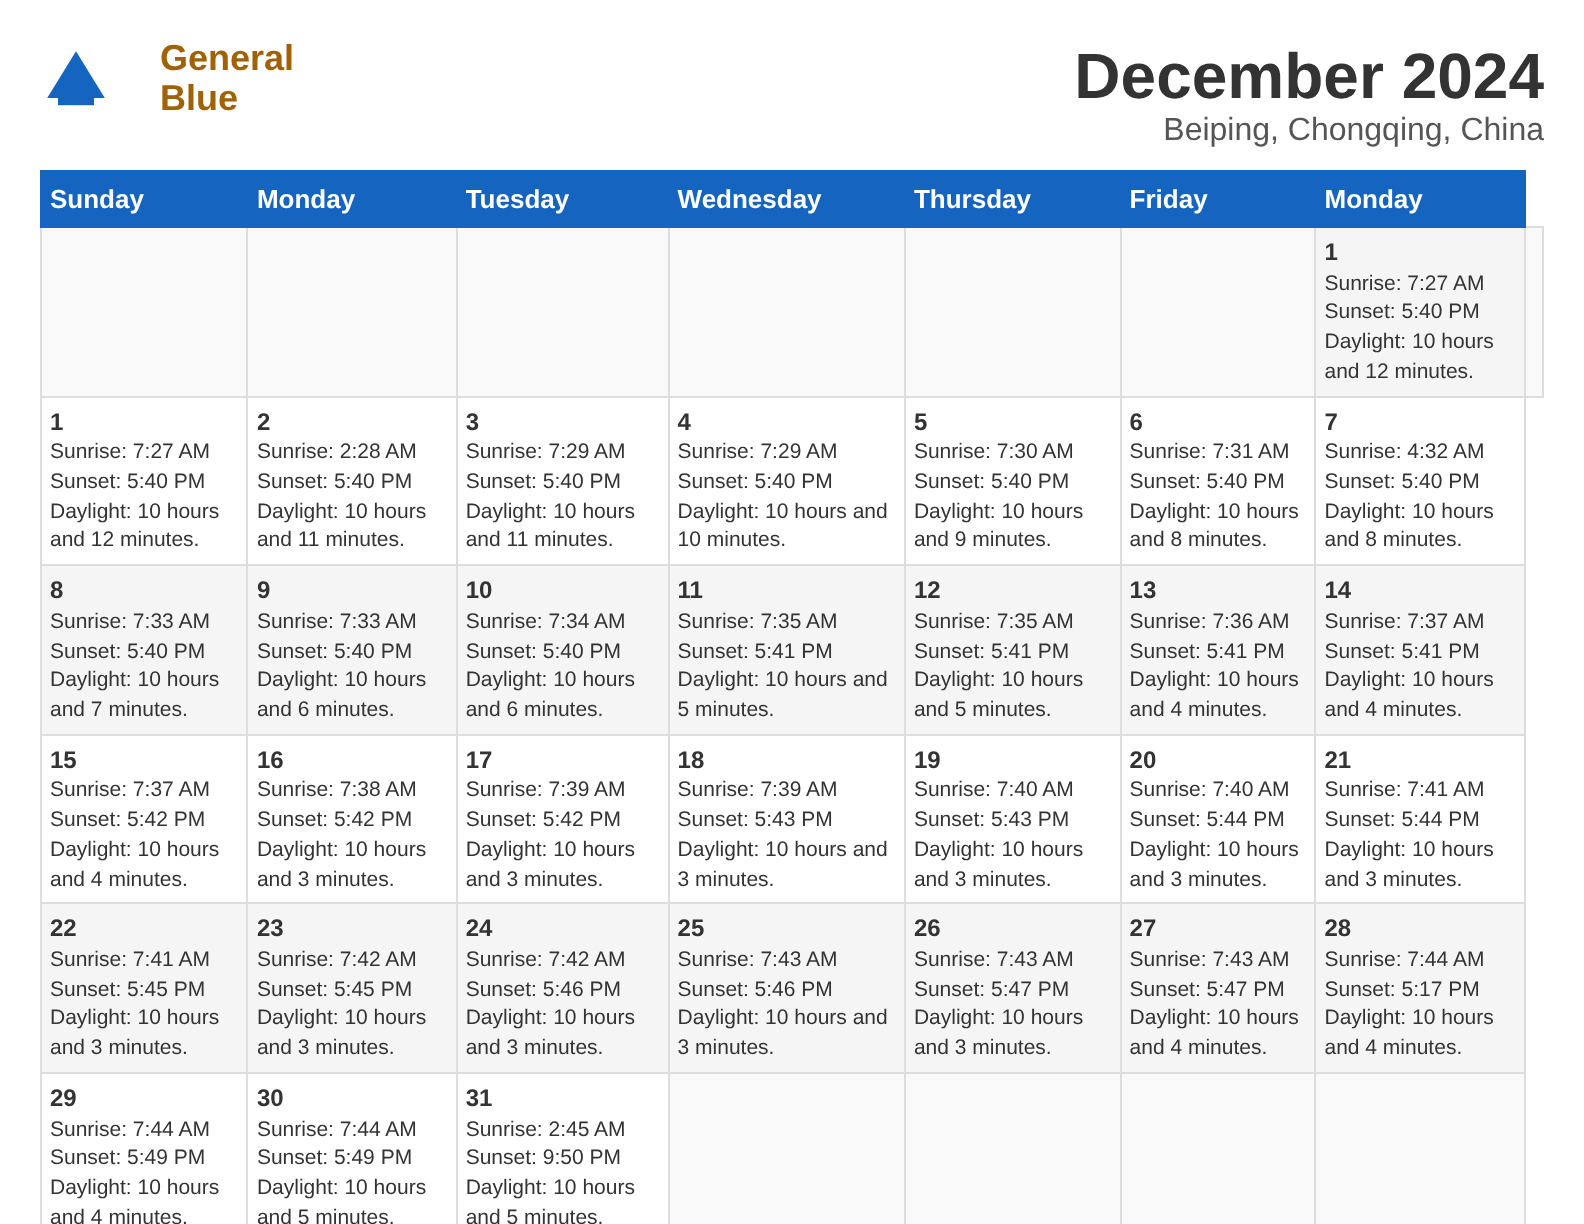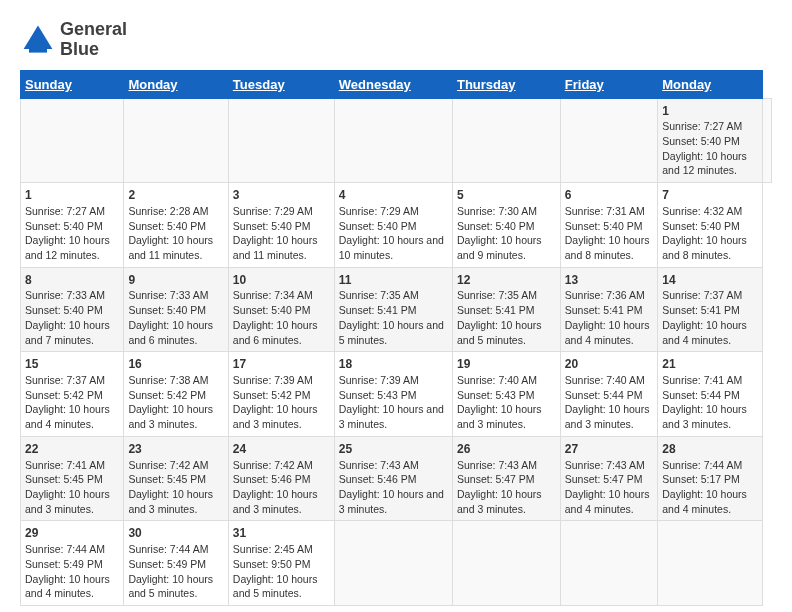--- a/index.html
+++ b/index.html
@@ -21,21 +21,22 @@
       align-items: center;
       gap: 4px;
     }
     .logo-text {
       font-size: 18px;
       font-weight: bold;
       color: #333;
       line-height: 1.1;
     }
     .logo-text span {
-      color: #404040;
+      color: #a16207;
+      margin-left: 20px;
     }
     .logo-icon {
       width: 36px;
       height: 36px;
     }
     .title-area {
       text-align: right;
     }
     .main-title {
       font-size: 32px;
@@ -47,21 +48,20 @@
       color: #555;
     }
     table {
       width: 100%;
       border-collapse: collapse;
       font-size: 11px;
     }
     thead tr {
       background-color: #1565c0;
       color: #fff;
-      text-decoration: underline;
     }
     thead th {
       padding: 6px 4px;
       text-align: left;
       font-size: 13px;
       font-weight: bold;
       border: 1px solid #1565c0;
     }
     tbody tr {
       background-color: #fff;
@@ -92,20 +92,24 @@
   <div class="logo">
     <svg class="logo-icon" viewBox="0 0 40 40">
       <polygon points="20,4 36,30 4,30" fill="#1565c0"></polygon>
       <rect x="10" y="30" width="20" height="4" fill="#1565c0"></rect>
     </svg>
     <div class="logo-text">
       <div><span>General</span></div>
       <div><span>Blue</span></div>
     </div>
   </div>
+  <div class="title-area">
+    <div class="main-title">December 2024</div>
+    <div class="sub-title">Beiping, Chongqing, China</div>
+  </div>
 </div>
 
 <table>
   <thead>
     <tr>
     <th>Sunday</th>
         <th>Monday</th>
         <th>Tuesday</th>
         <th>Wednesday</th>
         <th>Thursday</th>

